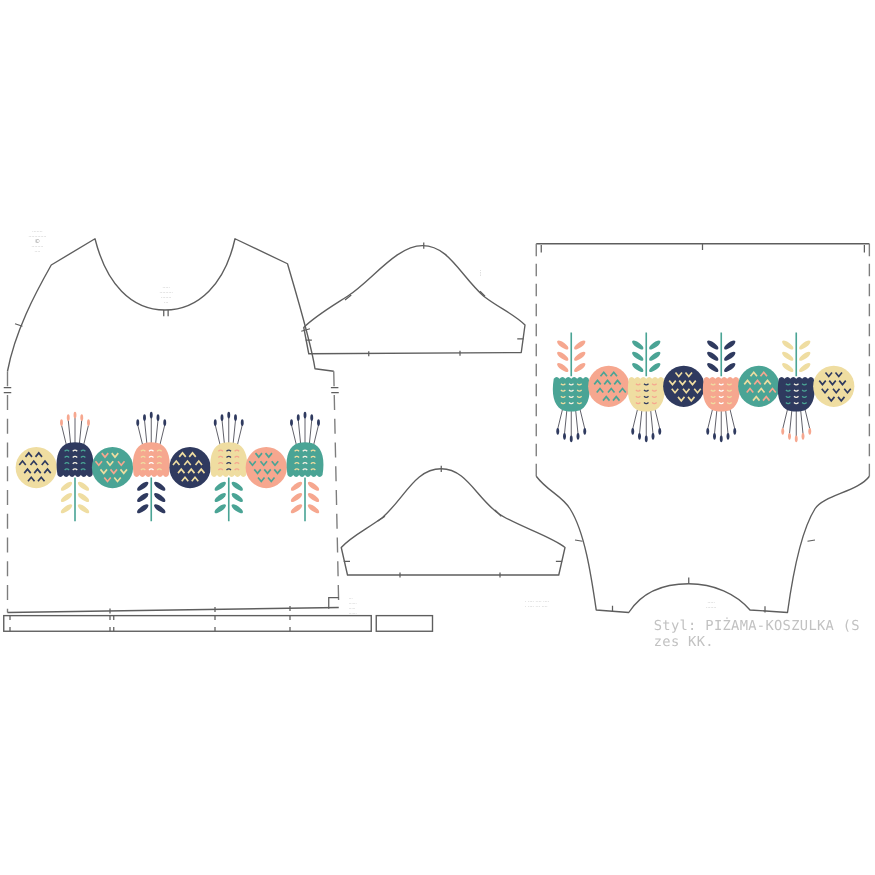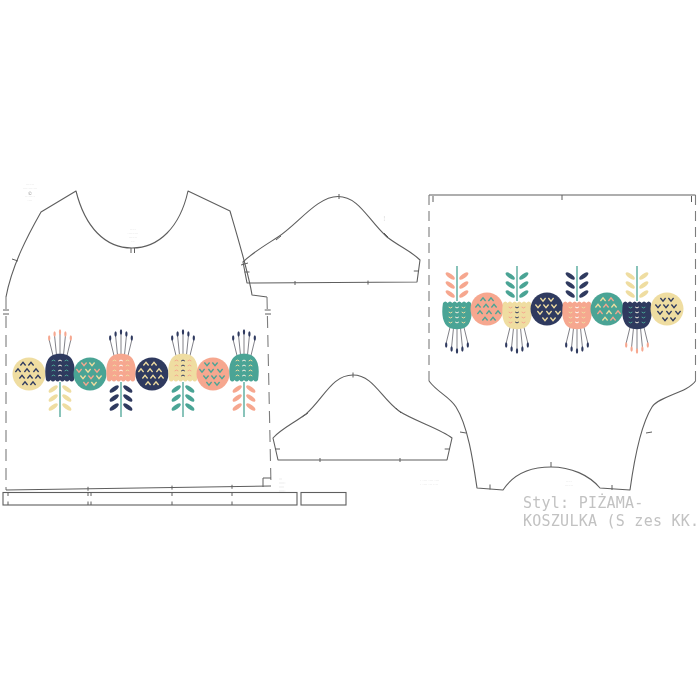--- a/index.html
+++ b/index.html
@@ -23,21 +23,21 @@
   .ann .sym{font-size:4.5px;line-height:5px;}
   #ann-front-corner{left:4px;top:183px;width:52px;text-align:center;}
   #ann-front-neck{left:112px;top:228px;width:42px;text-align:center;}
   #ann-front-hem{left:279px;top:478px;width:20px;text-align:left;font-size:2.8px;line-height:3.4px;}
   #ann-back-left{left:420px;top:479px;width:50px;text-align:left;}
   #ann-back-center{left:552px;top:480px;width:34px;text-align:center;}
   #ann-sleeve-label{left:386px;top:216px;transform:rotate(90deg);transform-origin:left top;font-size:3.4px;}
   #footer-style{
     position:absolute;left:523px;top:494px;
     font-family:"DejaVu Sans Mono",monospace;
-    font-size:15px;letter-spacing:.25px;
+    font-size:11px;letter-spacing:.25px;
     color:var(--footer,#c2c2c2);
   }
 </style>
 </head>
 <body>
 
 <svg id="pattern-svg" width="700" height="700" viewBox="0 0 700 700">
 
   <g>
     <path class="solid" d="M6,297 C12,265 28,235 41,212 L76,191

